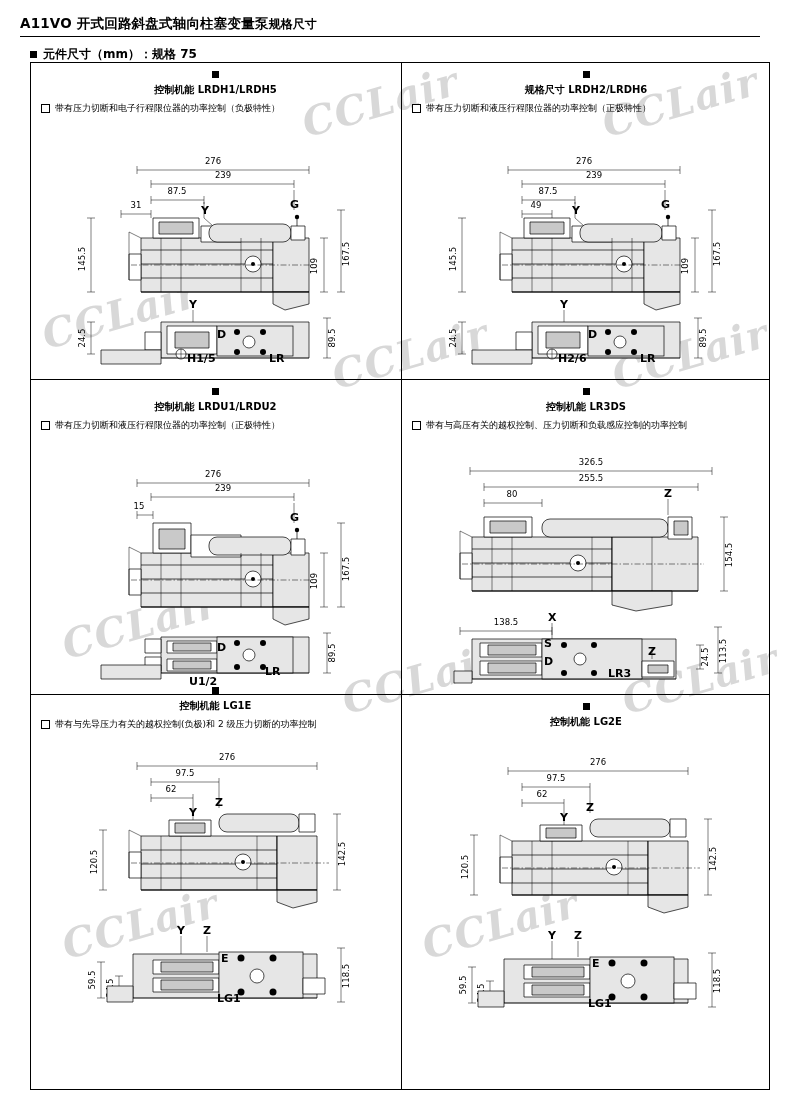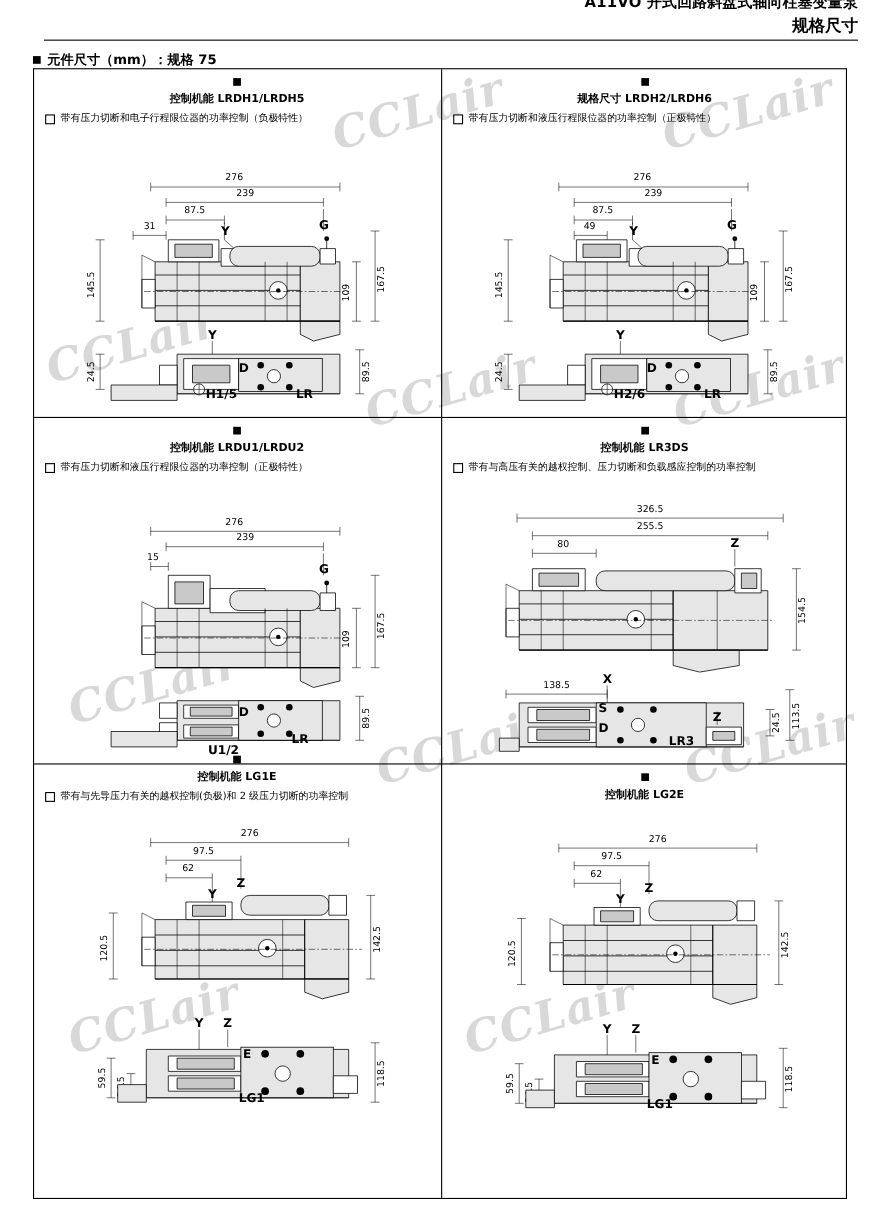--- a/index.html
+++ b/index.html
@@ -8,26 +8,26 @@
     background:#ffffff;
     font-family:"DejaVu Sans","Liberation Sans",sans-serif;
     color:#000;
     position:relative;
     overflow:hidden;
   }
   .page{position:relative;width:800px;height:1108px;}
 
   
   .header{
-    position:absolute;left:40px;top:10px;width:740px;height:26px;
+    position:absolute;left:20px;top:10px;width:740px;height:26px;
     border-bottom:1.6px solid #000;
-    display:flex;align-items:flex-end;justify-content:flex-end;flex-direction:column;
+    display:flex;align-items:flex-end;justify-content:flex-start;
   }
   .header .title{font-size:13.5px;font-weight:bold;letter-spacing:.2px;padding-bottom:3px;}
-  .header .right{font-size:15px;font-weight:bold;padding-bottom:3px;}
+  .header .right{font-size:12px;font-weight:bold;padding-bottom:3px;}
 
   
   .sec-title{
     position:absolute;left:30px;top:46px;font-size:12px;font-weight:bold;
     display:flex;align-items:center;gap:6px;
   }
   .sq{width:7px;height:7px;background:#000;display:inline-block;}
   .sq-o{width:7px;height:7px;border:1px solid #000;display:inline-block;background:#fff;}
 
   

